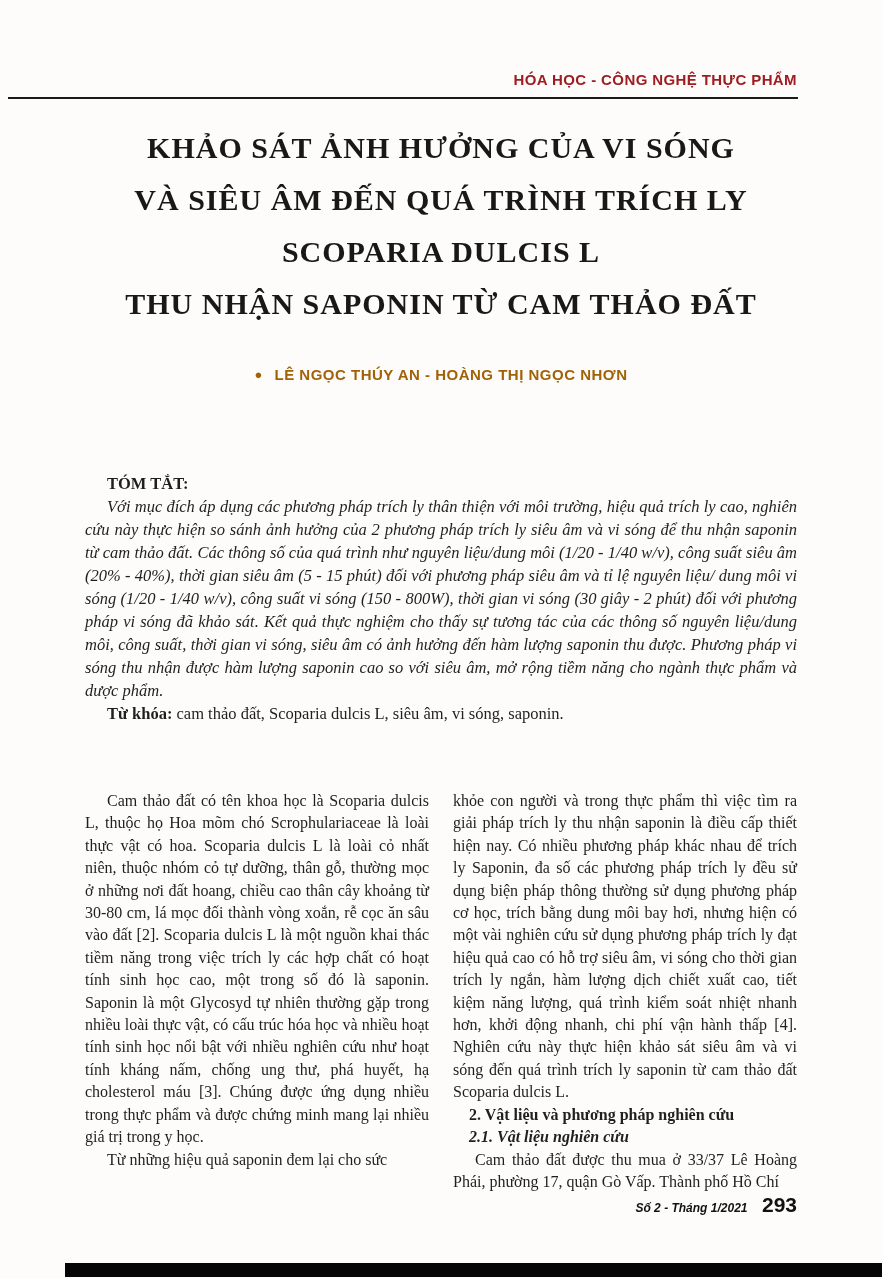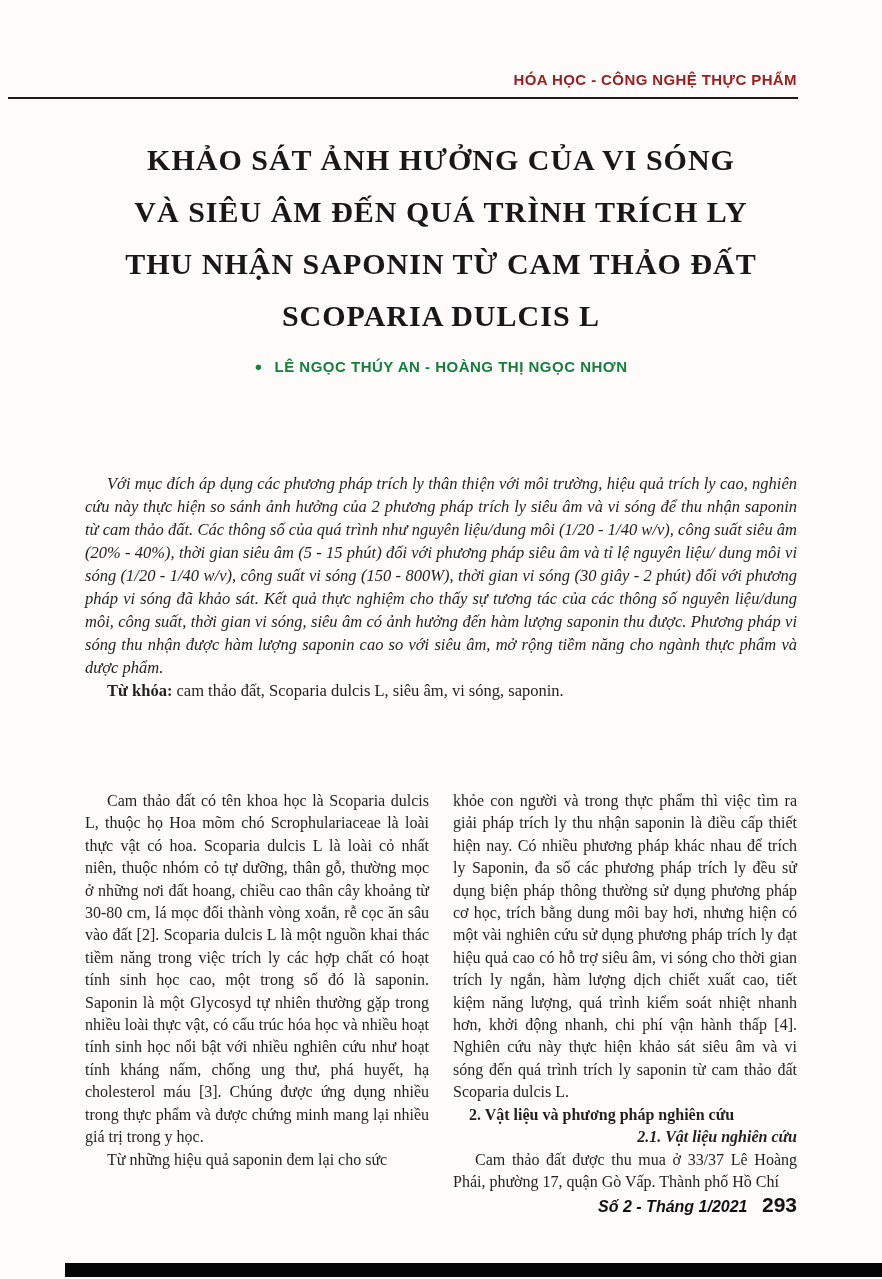--- a/index.html
+++ b/index.html
@@ -36,46 +36,46 @@
     top: 97px;
     left: 8px;
     width: 790px;
     height: 2px;
     background: #1a1a1a;
   }
 
   
   .article-title {
     position: absolute;
-    top: 134px;
+    top: 122px;
     left: 55px;
     right: 55px;
     margin: 0;
     text-align: center;
     font-family: "Liberation Serif", serif;
     font-weight: bold;
     font-size: 30px;
     line-height: 52px;
     letter-spacing: 1px;
     color: #181818;
   }
   .title-line { display: block; }
 
   
   .authors-line {
     position: absolute;
-    top: 358px;
+    top: 366px;
     left: 0;
     right: 0;
     text-align: center;
     font-family: "Liberation Sans", sans-serif;
     font-weight: bold;
     font-size: 15px;
     letter-spacing: 0.5px;
-    color: #15803d;
+    color: #a16207;
   }
   .author-bullet { font-size: 13px; margin-right: 7px; position: relative; top: -1px; }
 
   
   .abstract {
     position: absolute;
     top: 472px;
     left: 85px;
     right: 85px;
     font-size: 16.5px;
@@ -113,37 +113,37 @@
   }
   .body-heading {
     font-weight: bold;
     text-indent: 16px;
     text-align: left;
   }
   .body-subheading {
     font-weight: bold;
     font-style: italic;
     text-indent: 16px;
-    text-align: right;
+    text-align: left;
   }
   .indent { text-indent: 22px; }
 
   
   .footer {
     position: absolute;
     top: 1193px;
     right: 85px;
     white-space: nowrap;
     font-family: "Liberation Sans", sans-serif;
     color: #111;
   }
   .footer-issue {
     font-weight: bold;
     font-style: italic;
-    font-size: 16px;
+    font-size: 12px;
   }
   .footer-page {
     font-weight: bold;
     font-size: 21px;
     margin-left: 10px;
     margin-top: 39px;
   }
 
   
   .bottom-bar {
@@ -159,30 +159,31 @@
 <body>
 
 <div class="page">
 
   <div class="section-label">HÓA HỌC - CÔNG NGHỆ THỰC PHẨM</div>
   <div class="header-rule"></div>
 
   <h1 class="article-title">
     <span class="title-line">KHẢO SÁT ẢNH HƯỞNG CỦA VI SÓNG</span>
     <span class="title-line">VÀ SIÊU ÂM ĐẾN QUÁ TRÌNH TRÍCH LY</span>
+    <span class="title-line">SCOPARIA DULCIS L</span>
     <span class="title-line">THU NHẬN SAPONIN TỪ CAM THẢO ĐẤT</span>
-    <span class="title-line">SCOPARIA DULCIS L</span>
   </h1>
 
   <div class="authors-line">
     <span class="author-bullet">●</span>
     <span>LÊ NGỌC THÚY AN - HOÀNG THỊ NGỌC NHƠN</span>
   </div>
 
   <div class="abstract">
+    <p class="abstract-heading">TÓM TẮT:</p>
     <p class="abstract-body">Với mục đích áp dụng các phương pháp trích ly thân thiện với môi trường, hiệu quả trích ly cao, nghiên cứu này thực hiện so sánh ảnh hưởng của 2 phương pháp trích ly siêu âm và vi sóng để thu nhận saponin từ cam thảo đất. Các thông số của quá trình như nguyên liệu/dung môi (1/20 - 1/40 w/v), công suất siêu âm (20% - 40%), thời gian siêu âm (5 - 15 phút) đối với phương pháp siêu âm và tỉ lệ nguyên liệu/ dung môi vi sóng (1/20 - 1/40 w/v), công suất vi sóng (150 - 800W), thời gian vi sóng (30 giây - 2 phút) đối với phương pháp vi sóng đã khảo sát. Kết quả thực nghiệm cho thấy sự tương tác của các thông số nguyên liệu/dung môi, công suất, thời gian vi sóng, siêu âm có ảnh hưởng đến hàm lượng saponin thu được. Phương pháp vi sóng thu nhận được hàm lượng saponin cao so với siêu âm, mở rộng tiềm năng cho ngành thực phẩm và dược phẩm.</p>
     <p class="keywords">
       <span class="keywords-label">Từ khóa:</span><span> cam thảo đất, Scoparia dulcis L, siêu âm, vi sóng, saponin.</span>
     </p>
   </div>
 
   <div class="columns">
     <div class="col">
       <p class="indent">Cam thảo đất có tên khoa học là Scoparia dulcis L, thuộc họ Hoa mõm chó Scrophulariaceae là loài thực vật có hoa. Scoparia dulcis L là loài cỏ nhất niên, thuộc nhóm cỏ tự dưỡng, thân gỗ, thường mọc ở những nơi đất hoang, chiều cao thân cây khoảng từ 30-80 cm, lá mọc đối thành vòng xoắn, rễ cọc ăn sâu vào đất [2]. Scoparia dulcis L là một nguồn khai thác tiềm năng trong việc trích ly các hợp chất có hoạt tính sinh học cao, một trong số đó là saponin. Saponin là một Glycosyd tự nhiên thường gặp trong nhiều loài thực vật, có cấu trúc hóa học và nhiều hoạt tính sinh học nổi bật với nhiều nghiên cứu như hoạt tính kháng nấm, chống ung thư, phá huyết, hạ cholesterol máu [3]. Chúng được ứng dụng nhiều trong thực phẩm và được chứng minh mang lại nhiều giá trị trong y học.</p>
       <p class="indent">Từ những hiệu quả saponin đem lại cho sức</p>

